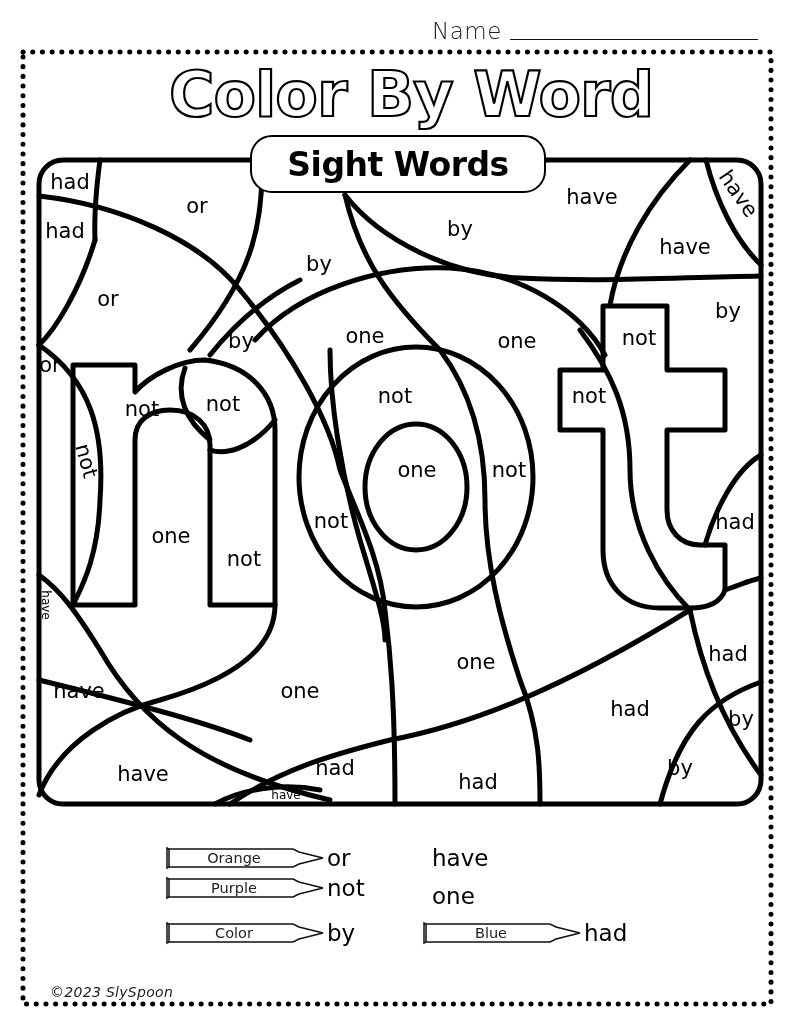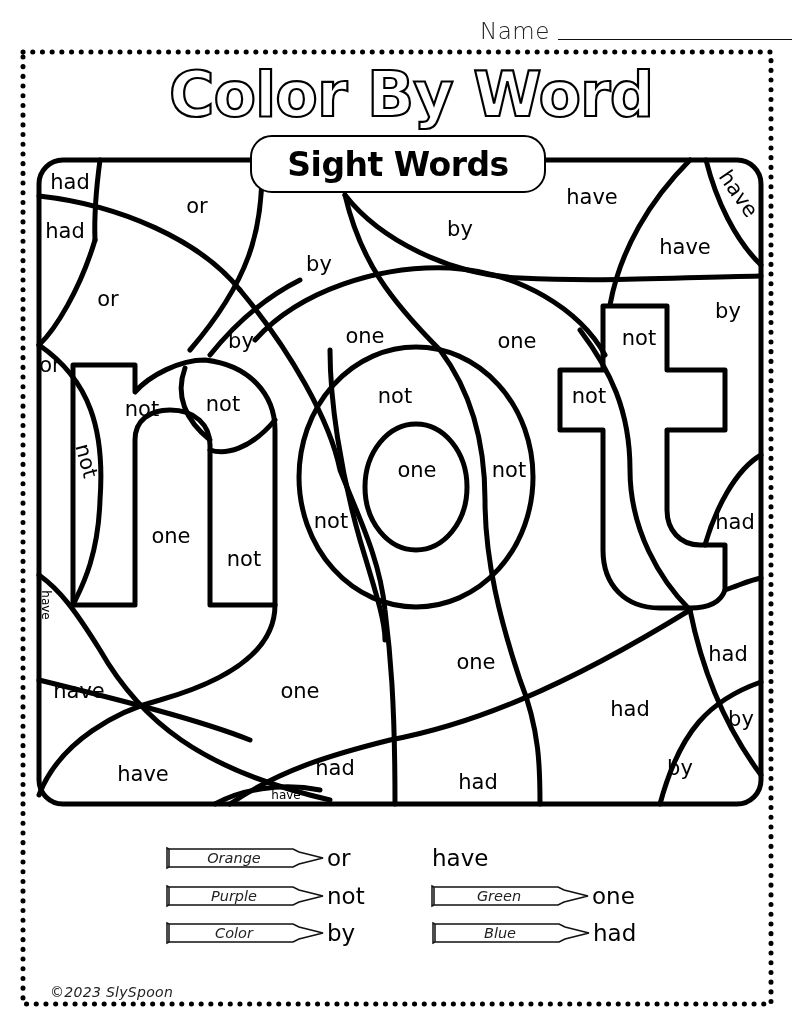--- a/index.html
+++ b/index.html
@@ -1,29 +1,29 @@
 <!DOCTYPE html>
 <html><head>
 <meta charset="utf-8">
 <style>
   html, body { margin: 0; padding: 0; background: #ffffff; }
   body { width: 792px; height: 1024px; position: relative; overflow: hidden; font-family: "DejaVu Sans", sans-serif; color: #000; }
   .name-row { position: absolute; left: 432px; top: 18px; display: flex; align-items: flex-end; }
-  .name-label { font-family: "DejaVu Sans", sans-serif; font-weight: 200; font-size: 23px; color: #222; letter-spacing: 0.5px; margin-left: 48px; }
+  .name-label { font-family: "DejaVu Sans", sans-serif; font-weight: 200; font-size: 23px; color: #222; letter-spacing: 0.5px; }
   .name-line { width: 248px; height: 0; border-bottom: 1.6px solid #111; margin-left: 8px; margin-bottom: 4px; }
   .dot-border { position: absolute; left: 16px; top: 46px; width: 762px; height: 964px; }
   .title-svg { position: absolute; left: 0; top: 58px; width: 792px; height: 80px; }
   .picture-svg { position: absolute; left: 0; top: 0; width: 792px; height: 1024px; }
   .subtitle-box { position: absolute; left: 250px; top: 135px; width: 296px; height: 58px; border: 2.2px solid #000; border-radius: 22px; background: #fff; display: flex; align-items: center; justify-content: center; box-sizing: border-box; }
   .subtitle-text { font-family: "DejaVu Sans", sans-serif; font-weight: bold; font-size: 33px; letter-spacing: -0.5px; }
   .region-word { position: absolute; font-family: "DejaVu Sans", sans-serif; font-size: 21px; line-height: 1; white-space: nowrap; transform: translate(-50%, -50%); }
   .region-word.small { font-size: 12px; }
   .legend { position: absolute; left: 165px; top: 845px; width: 500px; }
   .legend-item { position: absolute; display: flex; align-items: center; }
-  .crayon { position: relative; width: 160px; height: 24px; font-style: italic; }
+  .crayon { position: relative; width: 160px; height: 24px; }
   .crayon svg { position: absolute; left: 0; top: 0; }
   .crayon-label { position: absolute; left: 4px; top: 0; width: 130px; height: 24px; display: flex; align-items: center; justify-content: center; font-family: "DejaVu Sans", sans-serif; font-size: 14.5px; color: #222; }
   .legend-word { font-family: "DejaVu Sans", sans-serif; font-size: 23px; margin-left: 2px; }
   .copyright { position: absolute; left: 50px; top: 984px; font-family: "DejaVu Sans", sans-serif; font-style: italic; font-size: 14px; color: #222; letter-spacing: 0.3px; }
 </style>
 </head>
 <body>
 
 <div class="name-row">
   <span class="name-label">Name</span>
@@ -134,21 +134,21 @@
 <div class="legend">
   <div class="legend-item" style="left:0;top:0">
     <div class="crayon">
       <svg width="160" height="24" viewBox="0 0 160 24">
           <path d="M4 3 L4 21 L2 22 L2 2 Z M4 3 L128 3 L134 6 L158 12 L134 18 L128 21 L4 21" fill="#fff" stroke="#111" stroke-width="1.5"></path>
         </svg>
       <span class="crayon-label">Orange</span>
     </div>
     <span class="legend-word">or</span>
   </div>
-  <div class="legend-item" style="left:0;top:38px">
+  <div class="legend-item" style="left:0;top:30px">
     <div class="crayon">
       <svg width="160" height="24" viewBox="0 0 160 24">
           <path d="M4 3 L4 21 L2 22 L2 2 Z M4 3 L128 3 L134 6 L158 12 L134 18 L128 21 L4 21" fill="#fff" stroke="#111" stroke-width="1.5"></path>
         </svg>
       <span class="crayon-label">Purple</span>
     </div>
     <span class="legend-word">not</span>
   </div>
   <div class="legend-item" style="left:0;top:75px">
     <div class="crayon">
@@ -156,29 +156,23 @@
           <path d="M4 3 L4 21 L2 22 L2 2 Z M4 3 L128 3 L134 6 L158 12 L134 18 L128 21 L4 21" fill="#fff" stroke="#111" stroke-width="1.5"></path>
         </svg>
       <span class="crayon-label">Color</span>
     </div>
     <span class="legend-word">by</span>
   </div>
   <div class="legend-item" style="left:265px;top:0">
     <span class="legend-word">have</span>
   </div>
   <div class="legend-item" style="left:265px;top:38px">
-    <div class="crayon">
-      <svg width="160" height="24" viewBox="0 0 160 24">
-          <path d="M4 3 L4 21 L2 22 L2 2 Z M4 3 L128 3 L134 6 L158 12 L134 18 L128 21 L4 21" fill="#fff" stroke="#111" stroke-width="1.5"></path>
-        </svg>
-      <span class="crayon-label">Green</span>
-    </div>
     <span class="legend-word">one</span>
   </div>
-  <div class="legend-item" style="left:266px;top:75px">
+  <div class="legend-item" style="left:257px;top:75px">
     <div class="crayon">
       <svg width="160" height="24" viewBox="0 0 160 24">
           <path d="M4 3 L4 21 L2 22 L2 2 Z M4 3 L128 3 L134 6 L158 12 L134 18 L128 21 L4 21" fill="#fff" stroke="#111" stroke-width="1.5"></path>
         </svg>
       <span class="crayon-label">Blue</span>
     </div>
     <span class="legend-word">had</span>
   </div>
 </div>
 

